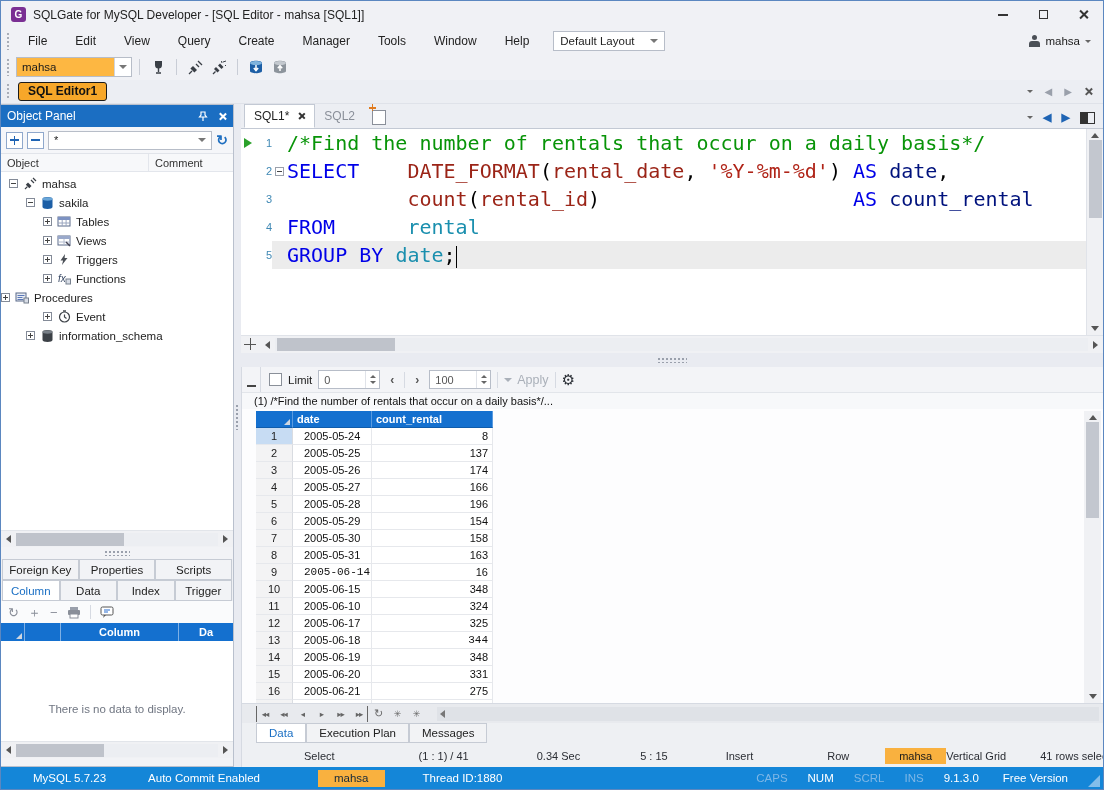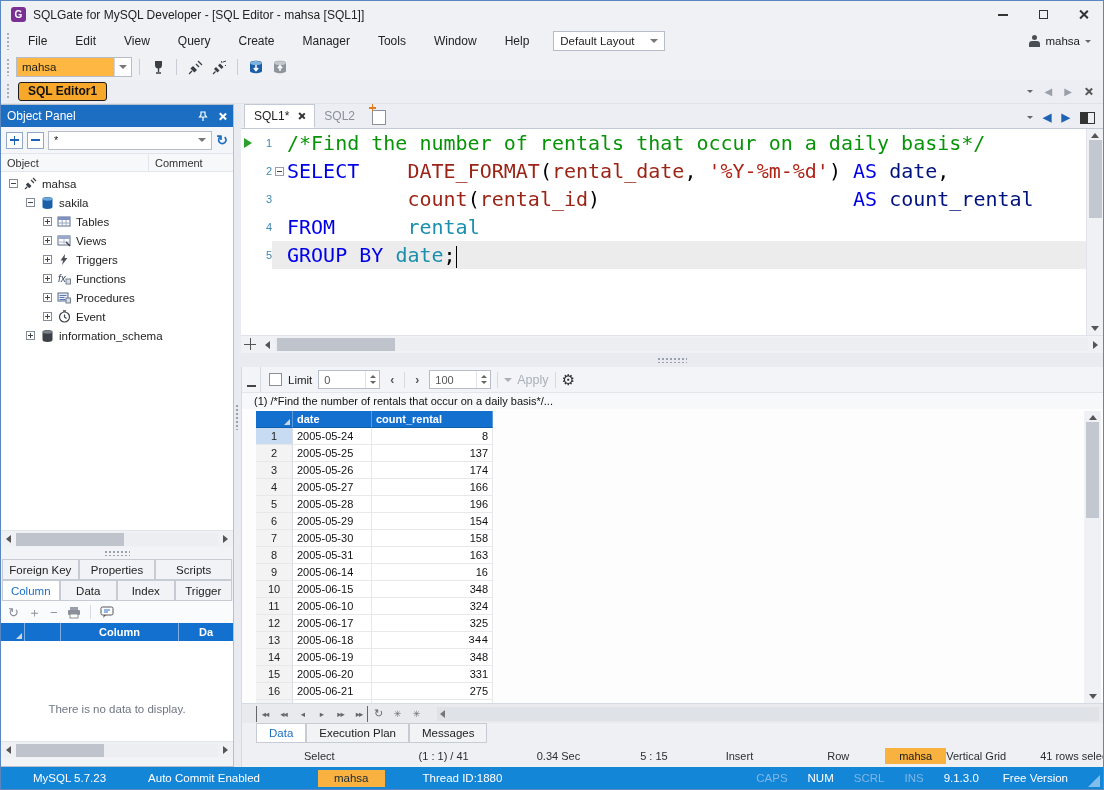--- a/index.html
+++ b/index.html
@@ -155,21 +155,21 @@
   .gear{font-size:15px;color:#2d3138;line-height:1;}
   .rcaption{height:16px;flex:none;font-size:11px;color:#111;padding-left:12px;display:flex;align-items:center;background:#f7f8fa;}
   .rgridwrap{flex:1;position:relative;overflow:hidden;background:#fdfdfe;padding-left:14px;padding-top:2px;}
   .rg-header{display:flex;height:17px;}
   .rg-hcell{background:#1470cf;color:#fff;font-size:11px;font-weight:bold;display:flex;align-items:center;padding-left:4px;
     border-right:1px solid #5a9be0;border-bottom:1px solid #0f5cab;}
   .rg-row{display:flex;height:17px;}
   .rg-num{background:#f3f3f4;border-right:1px solid #d9dce1;border-bottom:1px solid #e6e8ec;display:flex;align-items:center;justify-content:center;font-size:11px;color:#222;}
   .rg-row.sel .rg-num{background:#c7dcf3;}
   .rg-cell{background:#fff;border-right:1px solid #e6e8ec;border-bottom:1px solid #e6e8ec;display:flex;align-items:center;font-size:11px;color:#111;}
-  .rg-cell.datec{padding-left:4px;}
+  .rg-cell.datec{padding-left:11px;}
   .rg-cell.numc{justify-content:flex-end;padding-right:4px;}
   .rg-vscroll{position:absolute;right:2px;top:2px;bottom:0;width:17px;background:#f0f1f4;display:flex;flex-direction:column;align-items:center;}
   .rnav{height:20px;flex:none;display:flex;align-items:center;background:#e8eaee;border-top:1px solid #d6dae2;padding-left:14px;gap:2px;}
   .navbtn{min-width:17px;height:16px;display:flex;align-items:center;justify-content:center;font-size:8.5px;color:#666;letter-spacing:-1px;}
   .rnav-track{flex:1;height:14px;background:#dfe2e7;margin:0 4px 0 10px;display:flex;align-items:center;}
   .rnav-track .tri-l{margin-left:3px;border-right-color:#777;}
   .rtabs{height:22px;flex:none;display:flex;align-items:flex-start;background:#eef0f3;padding-left:14px;gap:0;}
   .rtab{height:20px;border:1px solid #c6cbd4;background:#f2f3f5;font-size:11.5px;color:#222;display:flex;align-items:center;padding:0 12px;}
   .rtab.active{background:#fff;color:#1a6fc4;}
   .rstatus{height:22px;flex:none;display:flex;align-items:center;background:#eef0f3;font-size:11px;color:#2a2d33;}
@@ -373,21 +373,21 @@
           <div class="tree-row" style="padding-left: 42px;">
             <span class="expbox plus"></span>
             <span class="tree-ico">
               <svg width="14" height="13" viewBox="0 0 14 13">
                 <text x="1" y="10" font-size="10" font-style="italic" fill="#3a4a66">fx</text>
                 <rect x="9" y="7" width="4.5" height="5" fill="#d8dde6" stroke="#77808e"></rect>
               </svg>
             </span>
             <span>Functions</span>
           </div>
-          <div class="tree-row" style="padding-left: 42px;">
+          <div class="tree-row" style="">
             <span class="expbox plus"></span>
             <span class="tree-ico">
               <svg width="14" height="13" viewBox="0 0 14 13">
                 <rect x="1" y="2" width="10" height="8" fill="#e8ecf3" stroke="#5a6a8a"></rect>
                 <path d="M2.5 4.5h7M2.5 6.5h5M2.5 8.5h6" stroke="#5a78b8"></path>
                 <rect x="9" y="7" width="4.5" height="5" fill="#d8dde6" stroke="#77808e"></rect>
               </svg>
             </span>
             <span>Procedures</span>
           </div>
@@ -654,21 +654,21 @@
                 <span class="rg-cell datec" style="width: 79px;">2005-05-30</span>
                 <span class="rg-cell numc" style="width: 121px;">158</span>
               </div>
               <div class="rg-row">
                 <span class="rg-num" style="width: 37px;">8</span>
                 <span class="rg-cell datec" style="width: 79px;">2005-05-31</span>
                 <span class="rg-cell numc" style="width: 121px;">163</span>
               </div>
               <div class="rg-row">
                 <span class="rg-num" style="width: 37px;">9</span>
-                <span class="rg-cell datec" style="width: 79px;">2005-06-14</span>
+                <span class="rg-cell datec" style="width: 79px; font-family: Liberation Mono, monospace;">2005-06-14</span>
                 <span class="rg-cell numc" style="width: 121px;">16</span>
               </div>
               <div class="rg-row">
                 <span class="rg-num" style="width: 37px;">10</span>
                 <span class="rg-cell datec" style="width: 79px;">2005-06-15</span>
                 <span class="rg-cell numc" style="width: 121px;">348</span>
               </div>
               <div class="rg-row">
                 <span class="rg-num" style="width: 37px;">11</span>
                 <span class="rg-cell datec" style="width: 79px;">2005-06-10</span>

